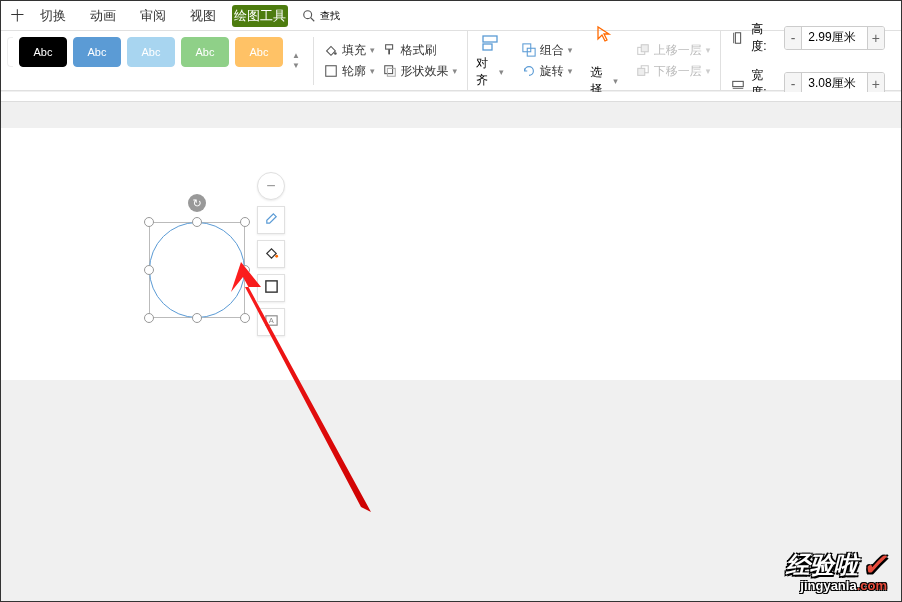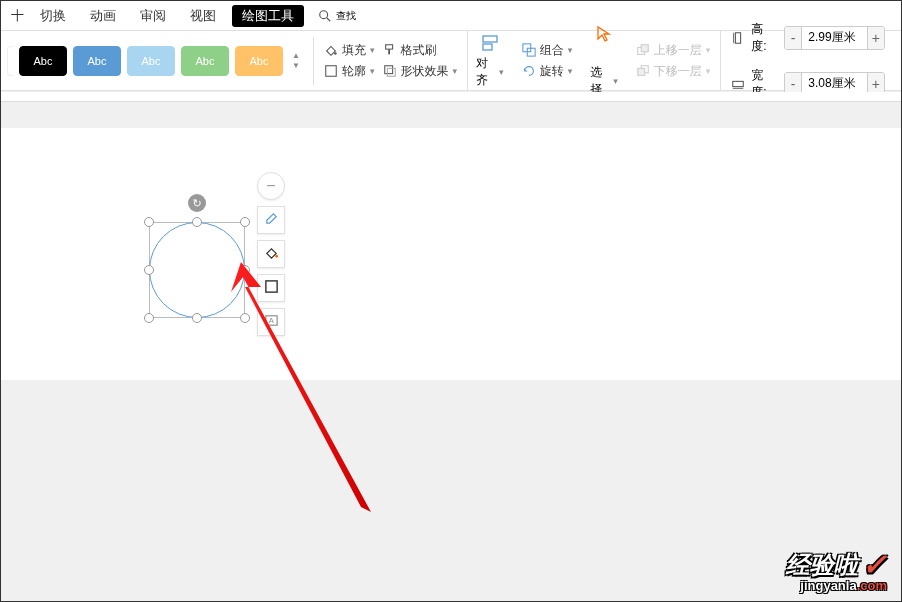--- a/index.html
+++ b/index.html
@@ -1,26 +1,26 @@
 <!DOCTYPE html>
 <html><head>
   <meta charset="utf-8">
   <style>
     * { margin: 0; padding: 0; box-sizing: border-box; font-family: "Microsoft YaHei", sans-serif; }
     body { width: 902px; height: 602px; background: #f0f0f0; position: relative; border: 1px solid #333; overflow: hidden; }
     
     .menu-bar { background: #fff; height: 30px; display: flex; align-items: center; padding: 0 10px; border-bottom: 1px solid #e0e0e0; }
     .menu-item { padding: 18px 12px; font-size: 13px; color: #333; cursor: pointer; height: 30px; display: flex; align-items: center; }
-    .menu-item.active { background: #000000; color: #fff; border-radius: 3px; margin: 0 4px; padding: 2px 10px; height: 22px; }
+    .menu-item.active { background: #4d7c0f; color: #fff; border-radius: 3px; margin: 0 4px; padding: 2px 2px; height: 22px; }
     .menu-item.orange-text { color: #ff6a00; }
     .search-item { display: flex; align-items: center; gap: 4px; padding: 0 10px; font-size: 10px; cursor: pointer; }
     
     .toolbar { background: #fff; height: 60px; display: flex; align-items: center; padding: 0 6px; border-bottom: 1px solid #e0e0e0; }
     
-    .style-gallery { display: flex; gap: 6px; align-items: center; padding-right: 10px; border-right: 1px solid #e0e0e0; height: 48px; }
+    .style-gallery { display: flex; gap: 6px; padding-right: 10px; border-right: 1px solid #e0e0e0; height: 48px; }
     .style-item { width: 48px; height: 30px; border-radius: 4px; display: flex; align-items: center; justify-content: center; font-size: 11px; cursor: pointer; border: 1px solid #ccc; }
     .style-black { background: #000; color: #fff; border-color: #000; }
     .style-blue { background: #5b9bd5; color: #fff; border-color: #5b9bd5; }
     .style-lightblue { background: #a8d5f0; color: #fff; border-color: #a8d5f0; }
     .style-green { background: #8fd088; color: #fff; border-color: #8fd088; }
     .style-orange { background: #ffc266; color: #fff; border-color: #ffc266; }
     .gallery-dropdown { width: 14px; display: flex; flex-direction: column; align-items: center; justify-content: center; gap: 2px; cursor: pointer; }
     .tiny-arrow { font-size: 8px; color: #888; line-height: 1; }
     
     .tool-group { display: flex; flex-direction: column; gap: 4px; padding: 6px 10px; border-right: 1px solid #e0e0e0; height: 60px; justify-content: center; }

